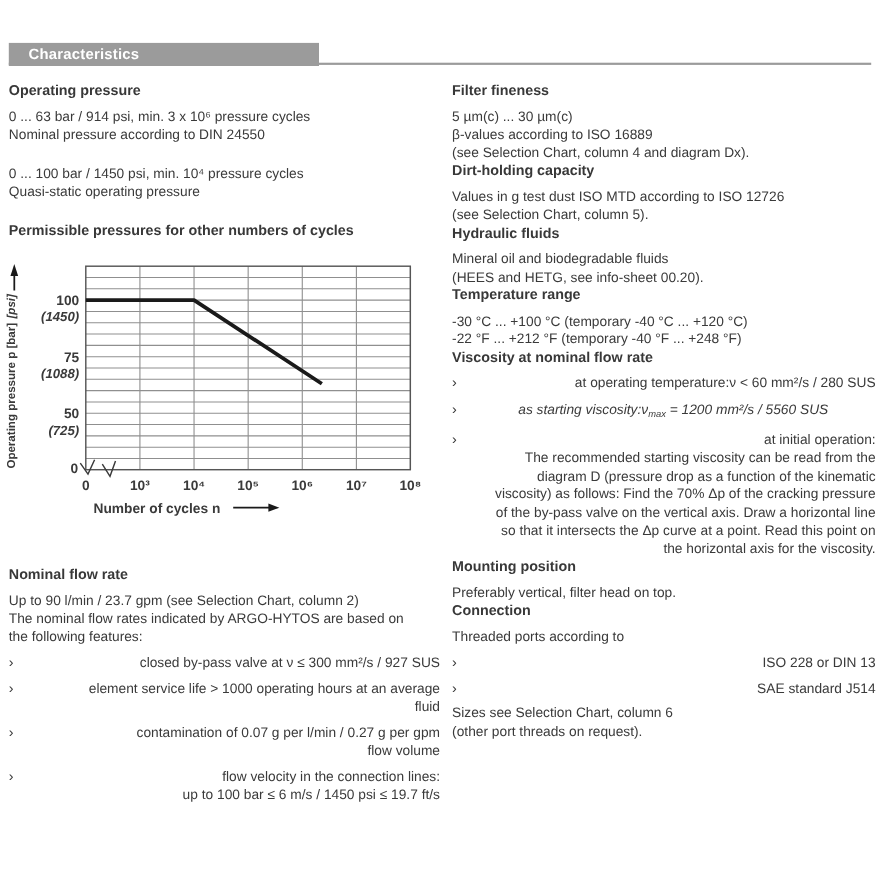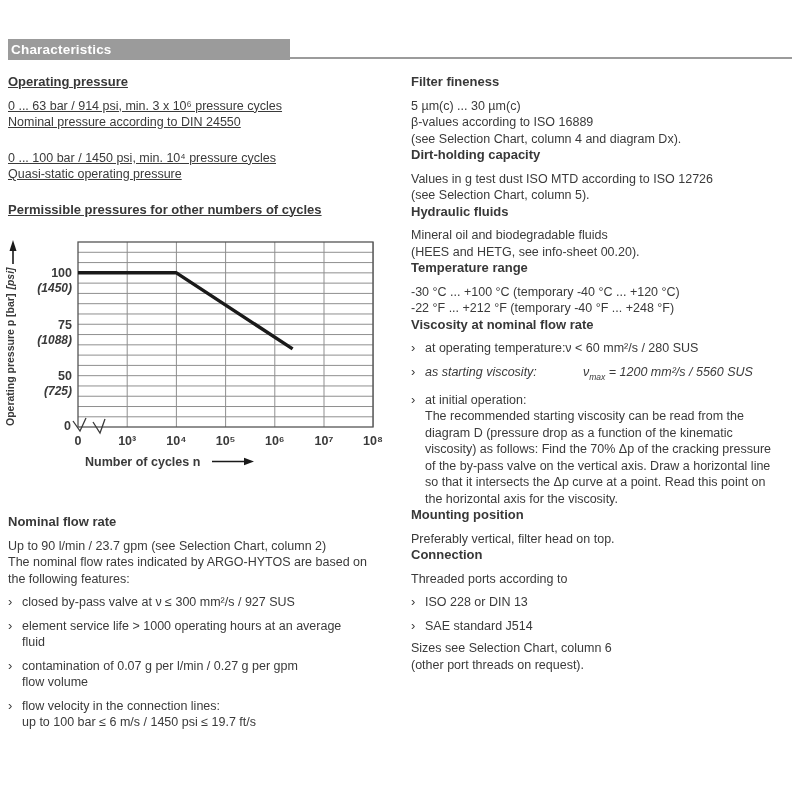--- a/index.html
+++ b/index.html
@@ -5,35 +5,35 @@
   html,body{margin:0;padding:0;}
   body{
     width:800px;height:800px;background:#ffffff;position:relative;overflow:hidden;
     font-family:"Liberation Sans","DejaVu Sans",sans-serif;color:#3a3a3a;
   }
   
   .header-rule{position:absolute;left:8px;top:57px;width:784px;height:2px;background:#9b9b9b;}
   .header-bar{
     position:absolute;left:8px;top:39px;width:282px;height:21px;background:#9b9b9b;
     color:#ffffff;font-weight:bold;font-size:13.5px;line-height:21px;
-    padding-left:3px;box-sizing:border-box;letter-spacing:.2px;
+    padding-left:18px;box-sizing:border-box;letter-spacing:.2px;
   }
   
   .block{position:absolute;font-size:12.5px;line-height:16.5px;}
-  #block-op{left:8px;top:74px;width:392px;text-decoration:underline;}
+  #block-op{left:8px;top:74px;width:392px;}
   #block-flow{left:8px;top:497px;width:392px;margin-top:17px;}
   #col-right{left:411px;top:74px;width:385px;}
   h4{font-size:13px;font-weight:bold;margin:0 0 7px 0;color:#383838;}
   .sect{}
   .sect.first{margin-top:0;}
   .ln{display:block;white-space:nowrap;margin:0;}
   .gap{height:19px;}
   .bullet{display:flex;margin-top:7px;}
   .bullet .glyph{flex:none;width:14px;font-size:13px;}
-  .bullet .btxt{flex:auto;}
+  .bullet .btxt{flex:auto;text-align:right;}
   .vrow{display:flex;font-style:italic;}
   .vlabel{flex:none;width:158px;}
   sub.small{font-size:8.5px;}
   
   #chart-wrap{position:absolute;left:0;top:232px;width:400px;height:248px;font-weight:bold;}
   svg text{fill:#3a3a3a;}
   .tick{font-size:12.5px;}
   .tick-psi{font-size:12px;font-style:italic;}
   .axis-caption{font-size:12.5px;}
   .ylab{font-size:10.5px;}

